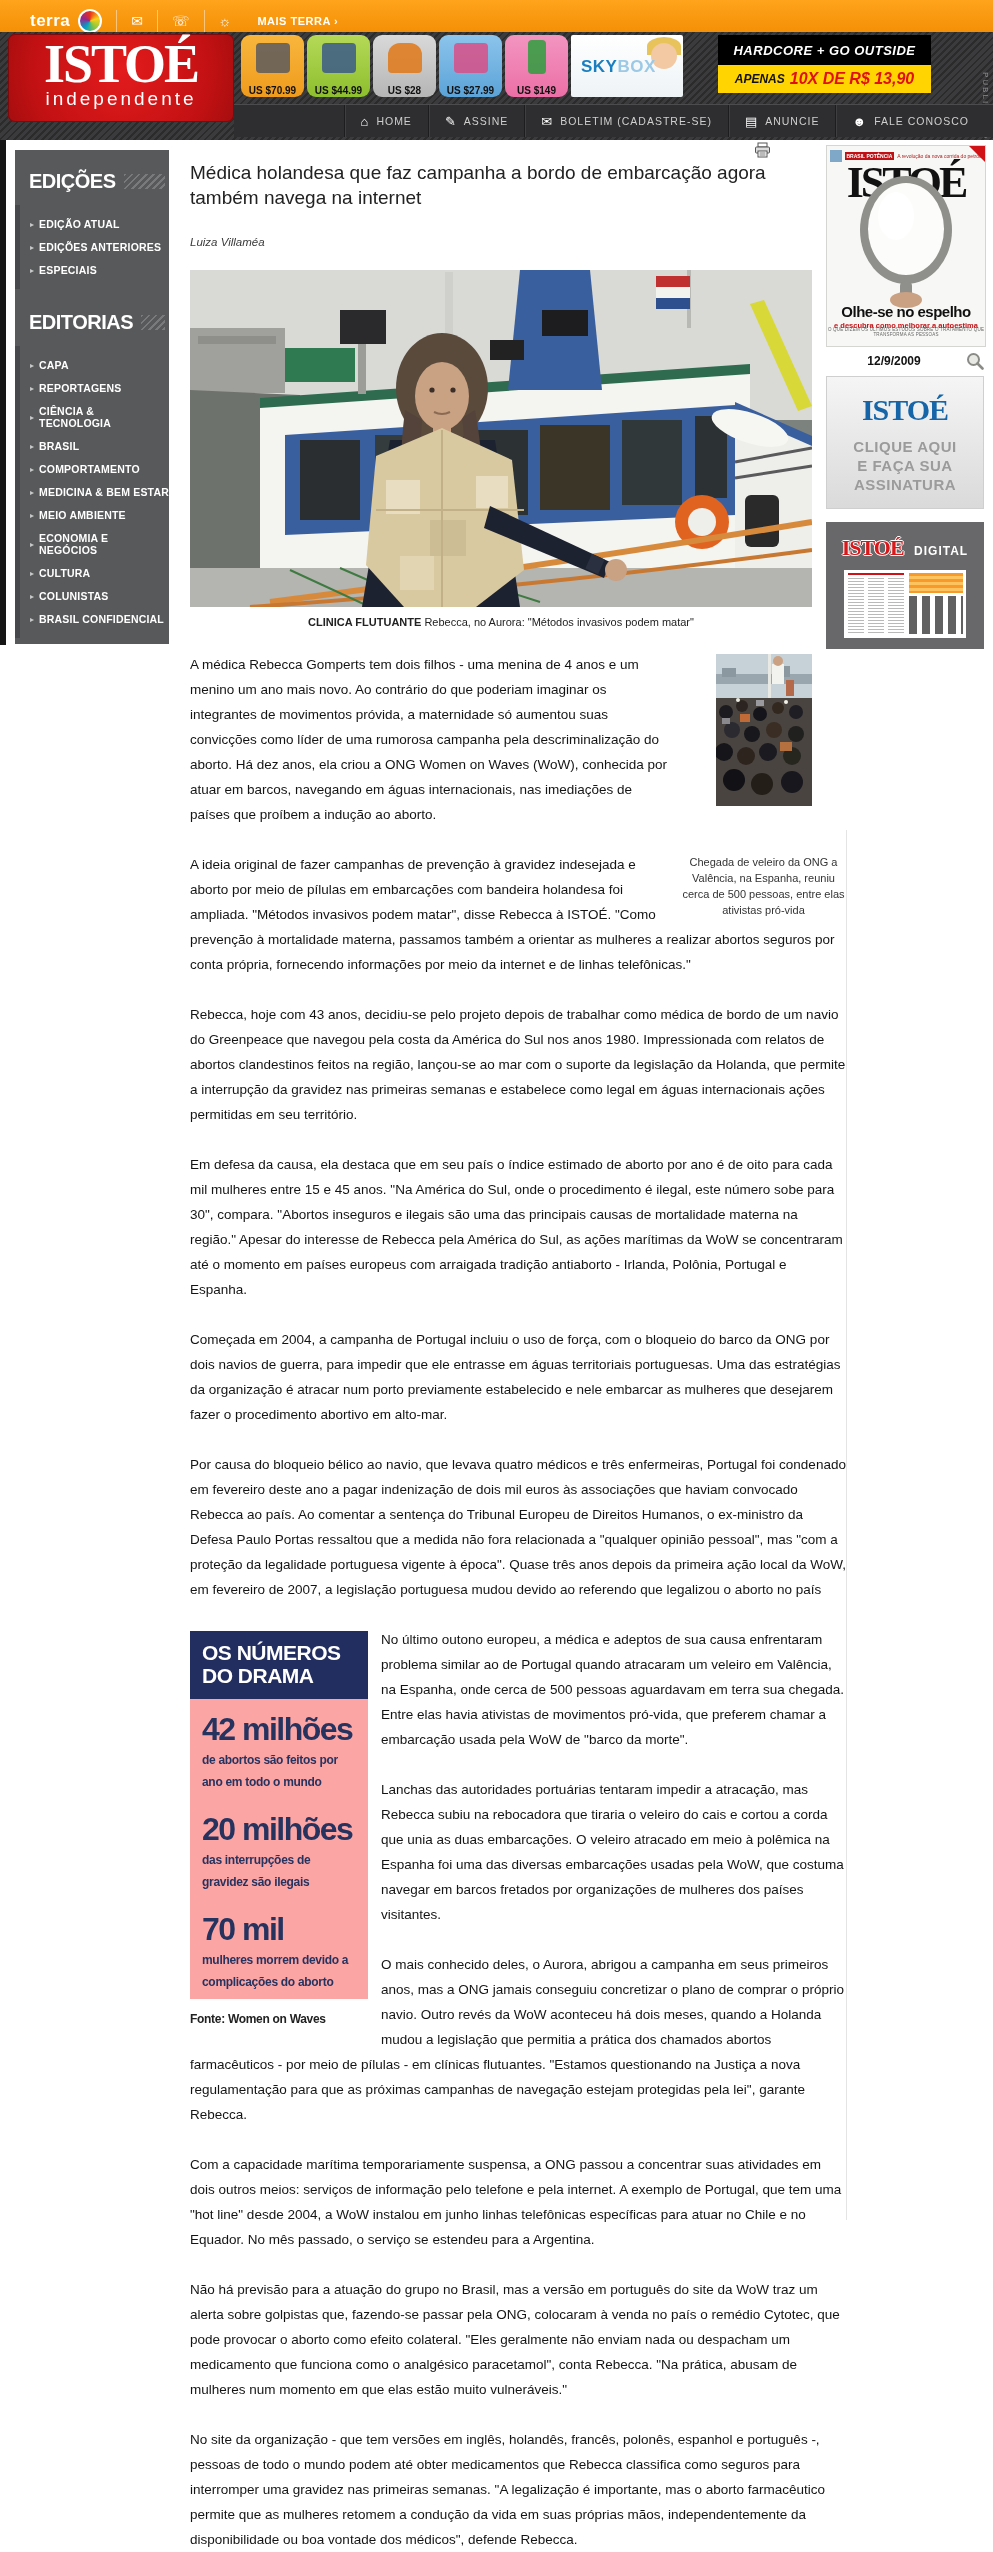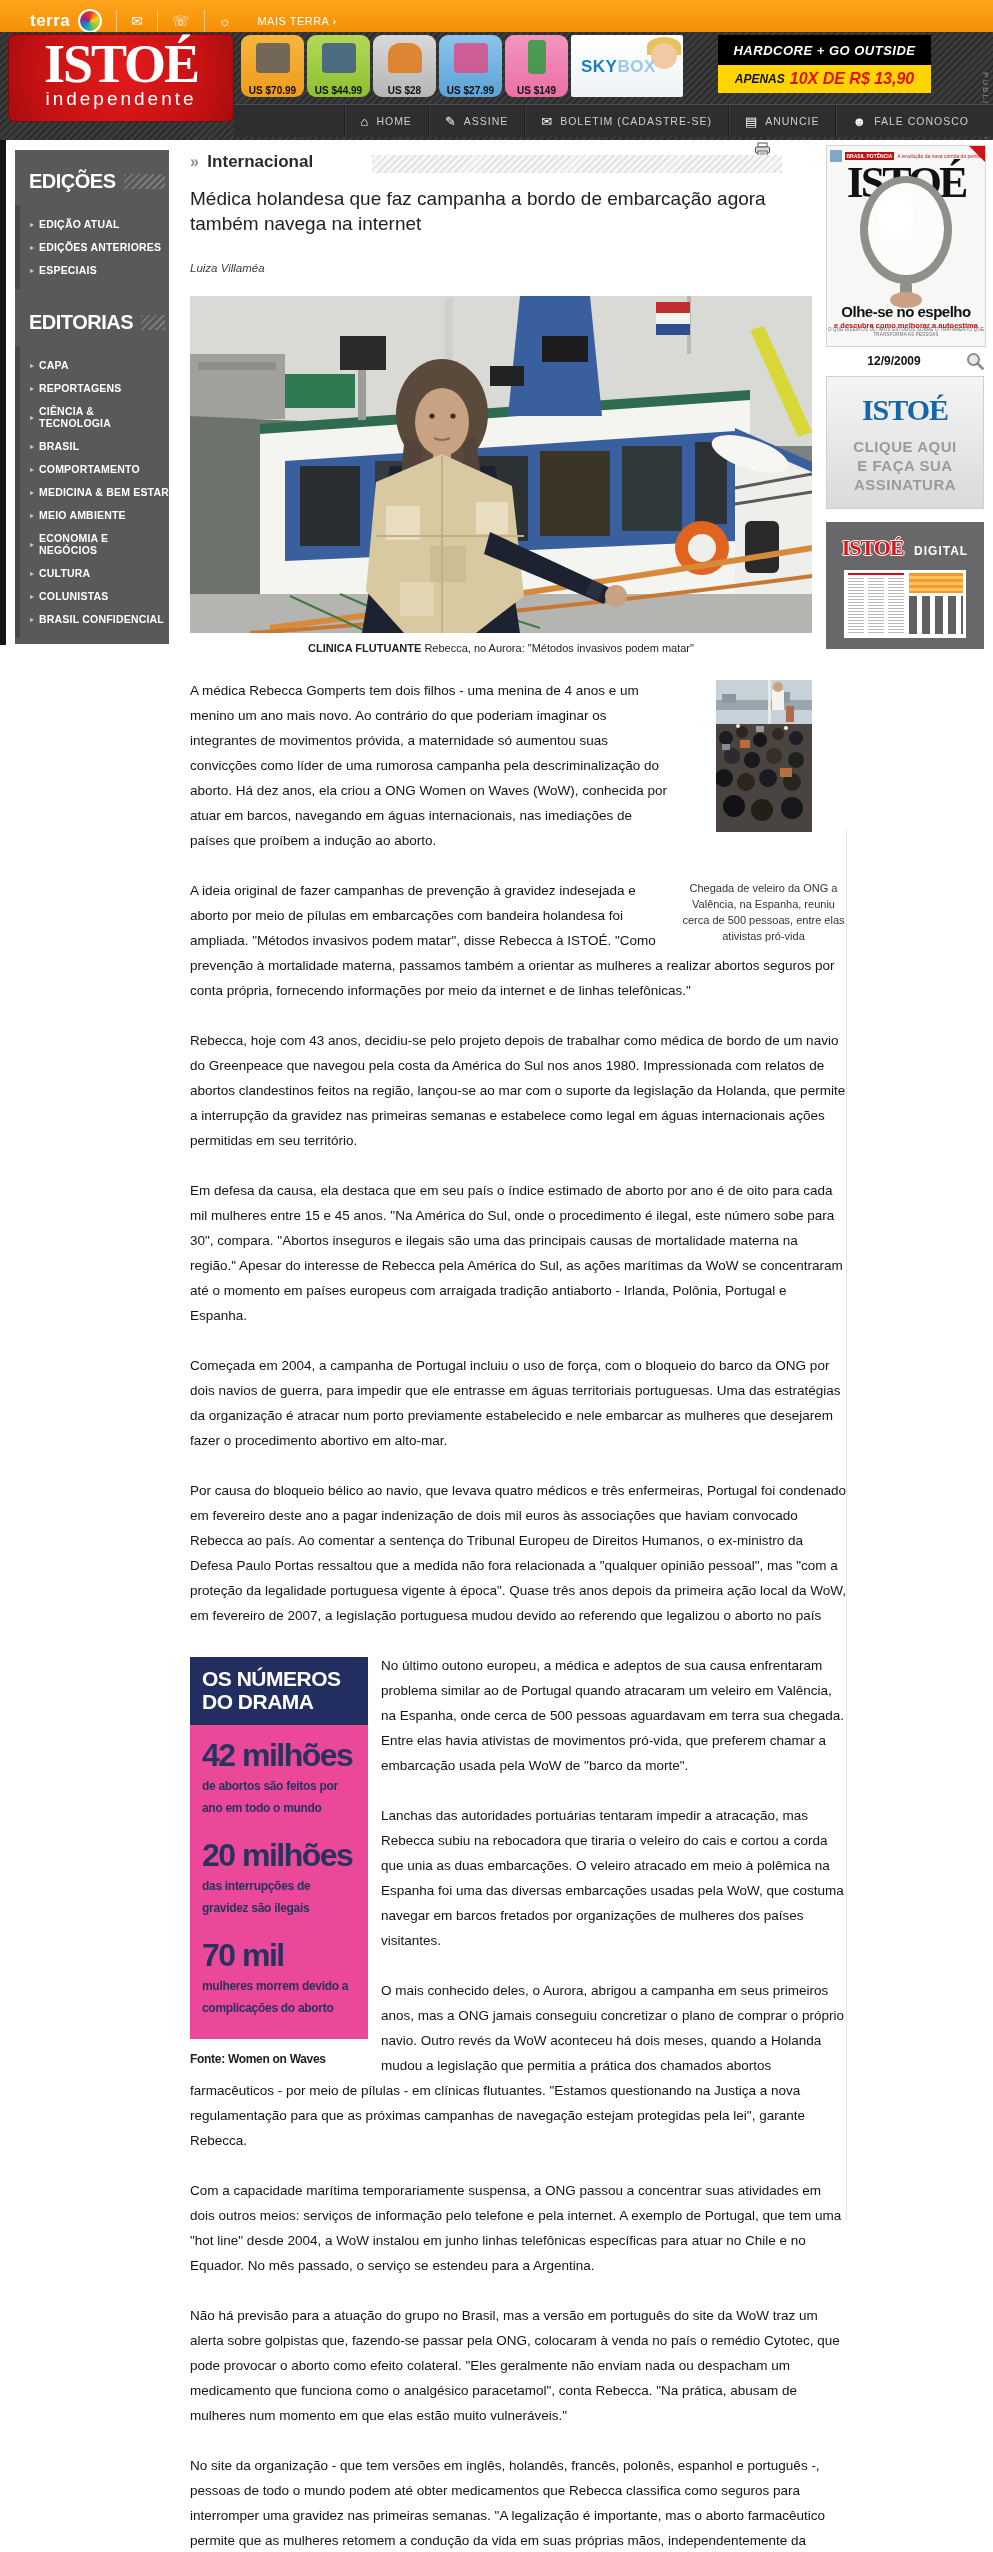--- a/index.html
+++ b/index.html
@@ -8,21 +8,21 @@
 
   
   .terra-bar{position:absolute;left:0;top:0;width:993px;height:41px;
     background:linear-gradient(#ffa41c,#f18a00);display:flex;align-items:center;}
   .terra-logo{color:#fff;font-weight:bold;font-size:17px;margin-left:30px;letter-spacing:.5px;}
   .terra-wheel{width:20px;height:20px;border-radius:50%;margin-left:8px;
     background:conic-gradient(#e8311a,#f7d117,#8cc63f,#00a0c6,#92278f,#e8311a);
     border:2px solid #fff;}
   .t-sep{width:1px;height:22px;background:rgba(255,255,255,.45);margin:0 14px;}
   .t-icon{color:#fff;font-size:14px;line-height:1;}
-  .terra-more{color:#fff;font-weight:normal;font-size:11px;letter-spacing:.5px;margin-left:26px;}
+  .terra-more{color:#fff;font-weight:bold;font-size:11px;letter-spacing:.5px;margin-left:26px;}
 
   
   .header{position:absolute;left:0;top:32px;width:993px;height:108px;background-color:#3b3b3d;
     background-image:repeating-linear-gradient(135deg,rgba(0,0,0,.28) 0 2px,transparent 2px 5px);}
   .logo-box{position:absolute;left:8px;top:2px;width:226px;height:88px;border-radius:7px;
     background:radial-gradient(circle at 50% 40%,#e31b1d 0%,#c31113 70%,#a50d0f 100%);
     text-align:center;box-shadow:0 0 0 1px #7e0a0b inset;}
   .logo-main{font-family:"Liberation Serif",serif;font-weight:bold;color:#fff;font-size:54px;
     line-height:56px;letter-spacing:-2px;margin-top:2px;}
   .logo-sub{color:#fff;font-size:19px;letter-spacing:3px;margin-top:-4px;}
@@ -91,21 +91,21 @@
   .body{margin-top:24px;font-size:13.5px;line-height:25px;color:#141414;width:656px;}
   .body p{margin:0 0 25px 0;}
   .inset-fig{float:right;width:165px;margin:2px 0 6px 12px;text-align:center;}
   .inset-img{width:96px;height:152px;display:inline-block;}
   .inset-cap{margin-top:40px;font-size:11px;line-height:16px;color:#333;}
 
   
   .numbers{float:left;width:178px;margin:4px 13px 6px 0;}
   .nb-head{background:#232e60;padding:10px 12px 12px 12px;}
   .nb-head div{color:#fff;font-weight:bold;font-size:21px;line-height:23px;letter-spacing:-.5px;}
-  .nb-body{background:#ec4899;padding:14px 10px 18px 12px;}
+  .nb-body{background:#fca5a5;padding:14px 10px 4px 12px;}
   .nb-val{color:#27335f;font-weight:bold;font-size:32px;line-height:33px;letter-spacing:-1.5px;}
   .nb-desc{color:#27335f;font-weight:bold;font-size:12px;line-height:22px;margin:3px 0 20px 0;letter-spacing:-.3px;}
   .nb-desc:last-child{margin-bottom:2px;}
   .nb-fonte{margin-top:8px;font-size:12px;color:#222;font-weight:bold;letter-spacing:-.3px;}
 
   
   .rsb{position:absolute;left:826px;top:5px;width:160px;}
   .cover{position:relative;width:158px;height:200px;background:#f7f7f5;border:1px solid #d5d5d2;
     overflow:hidden;cursor:pointer;}
   .cv-strip{position:absolute;left:3px;top:3px;right:3px;height:13px;display:flex;align-items:center;gap:3px;}
@@ -298,25 +298,20 @@
 
     <svg class="printer" width="17" height="16" viewBox="0 0 17 16">
       <rect x="4" y="1" width="9" height="4" fill="#fff" stroke="#555"></rect>
       <rect x="1.5" y="5" width="14" height="6" rx="1" fill="#ddd" stroke="#555"></rect>
       <rect x="4" y="9" width="9" height="6" fill="#fff" stroke="#555"></rect>
       <line x1="5.5" y1="11" x2="11.5" y2="11" stroke="#777"></line>
       <line x1="5.5" y1="13" x2="11.5" y2="13" stroke="#777"></line>
     </svg>
 
     <div class="main">
-      <div class="section-row">
-        <span class="sec-chev">»</span>
-        <span class="sec-title">Internacional</span>
-        <span class="sec-stripe"></span>
-      </div>
 
       <div class="subtitle">Médica holandesa que faz campanha a bordo de embarcação agora também navega na internet</div>
       <div class="author">Luiza Villaméa</div>
 
       <svg class="photo" viewBox="0 0 622 337">
         <rect width="622" height="337" fill="#d9d9d5"></rect>
         <rect x="0" y="58" width="95" height="65" fill="#a0a09c"></rect>
         <rect x="8" y="66" width="78" height="8" fill="#8e8e8a"></rect>
         <polygon points="0,120 110,125 110,337 0,337" fill="#6d726d"></polygon>
         <rect x="545" y="150" width="77" height="110" fill="#7c827e"></rect>

